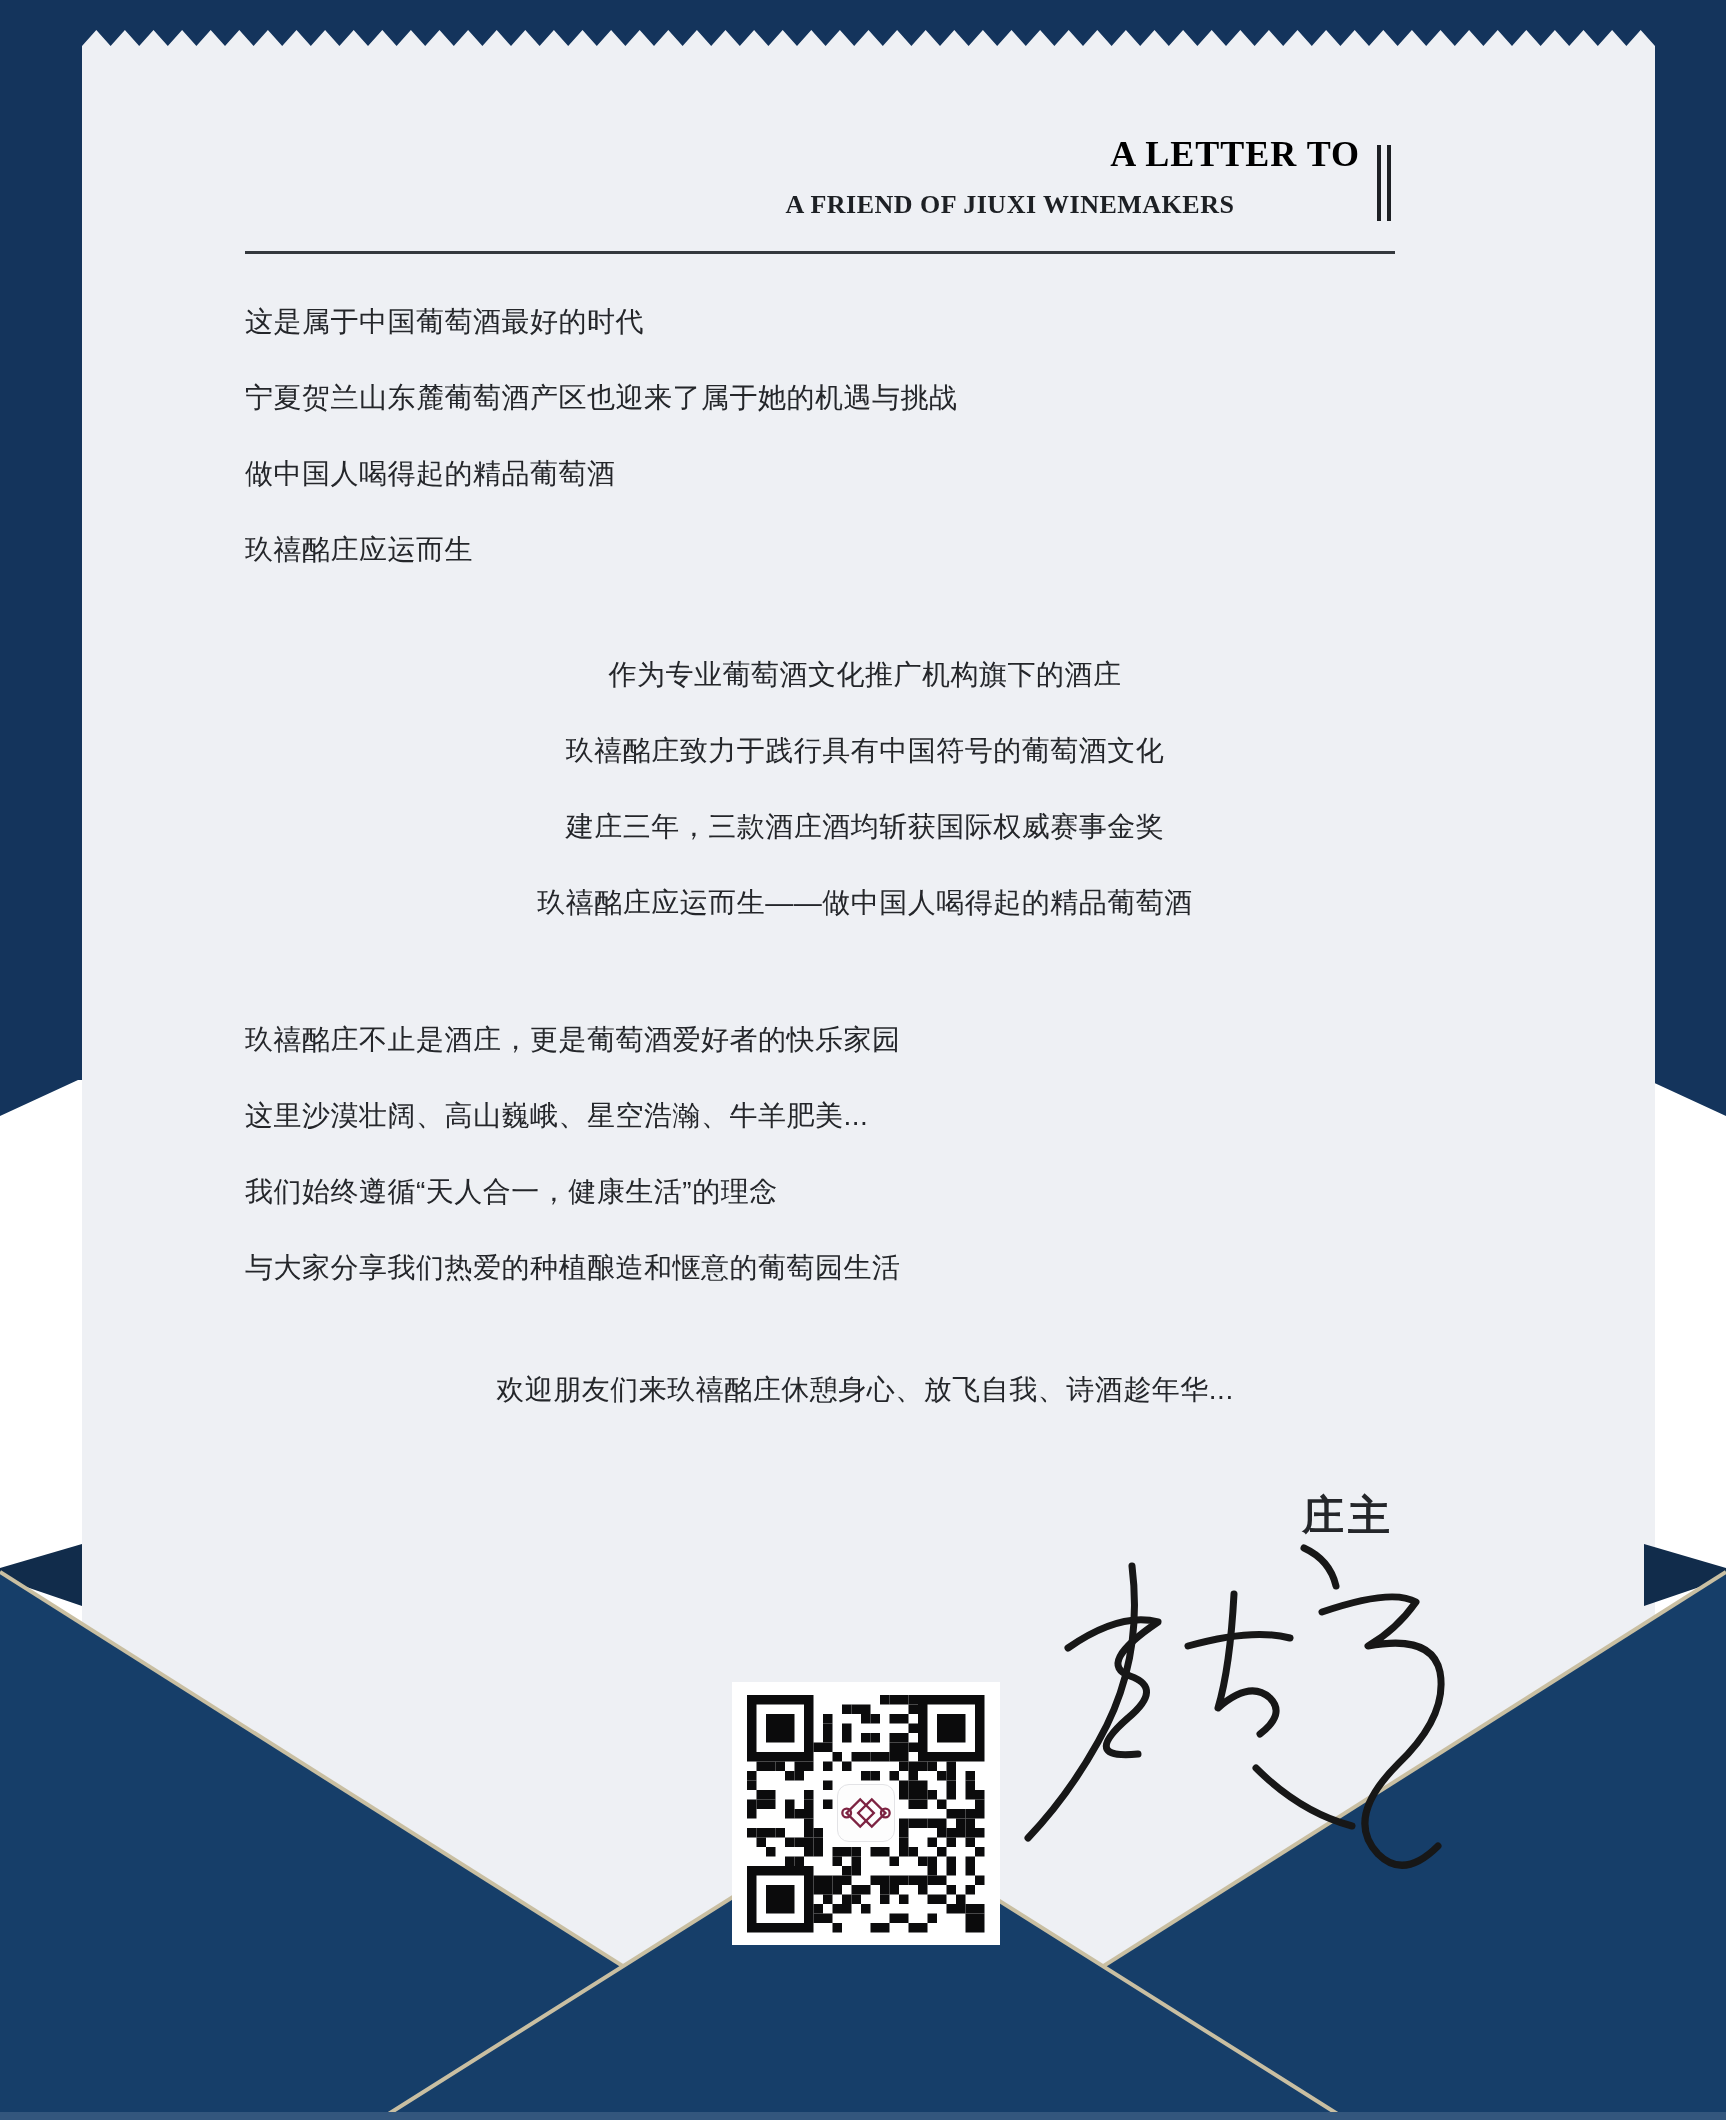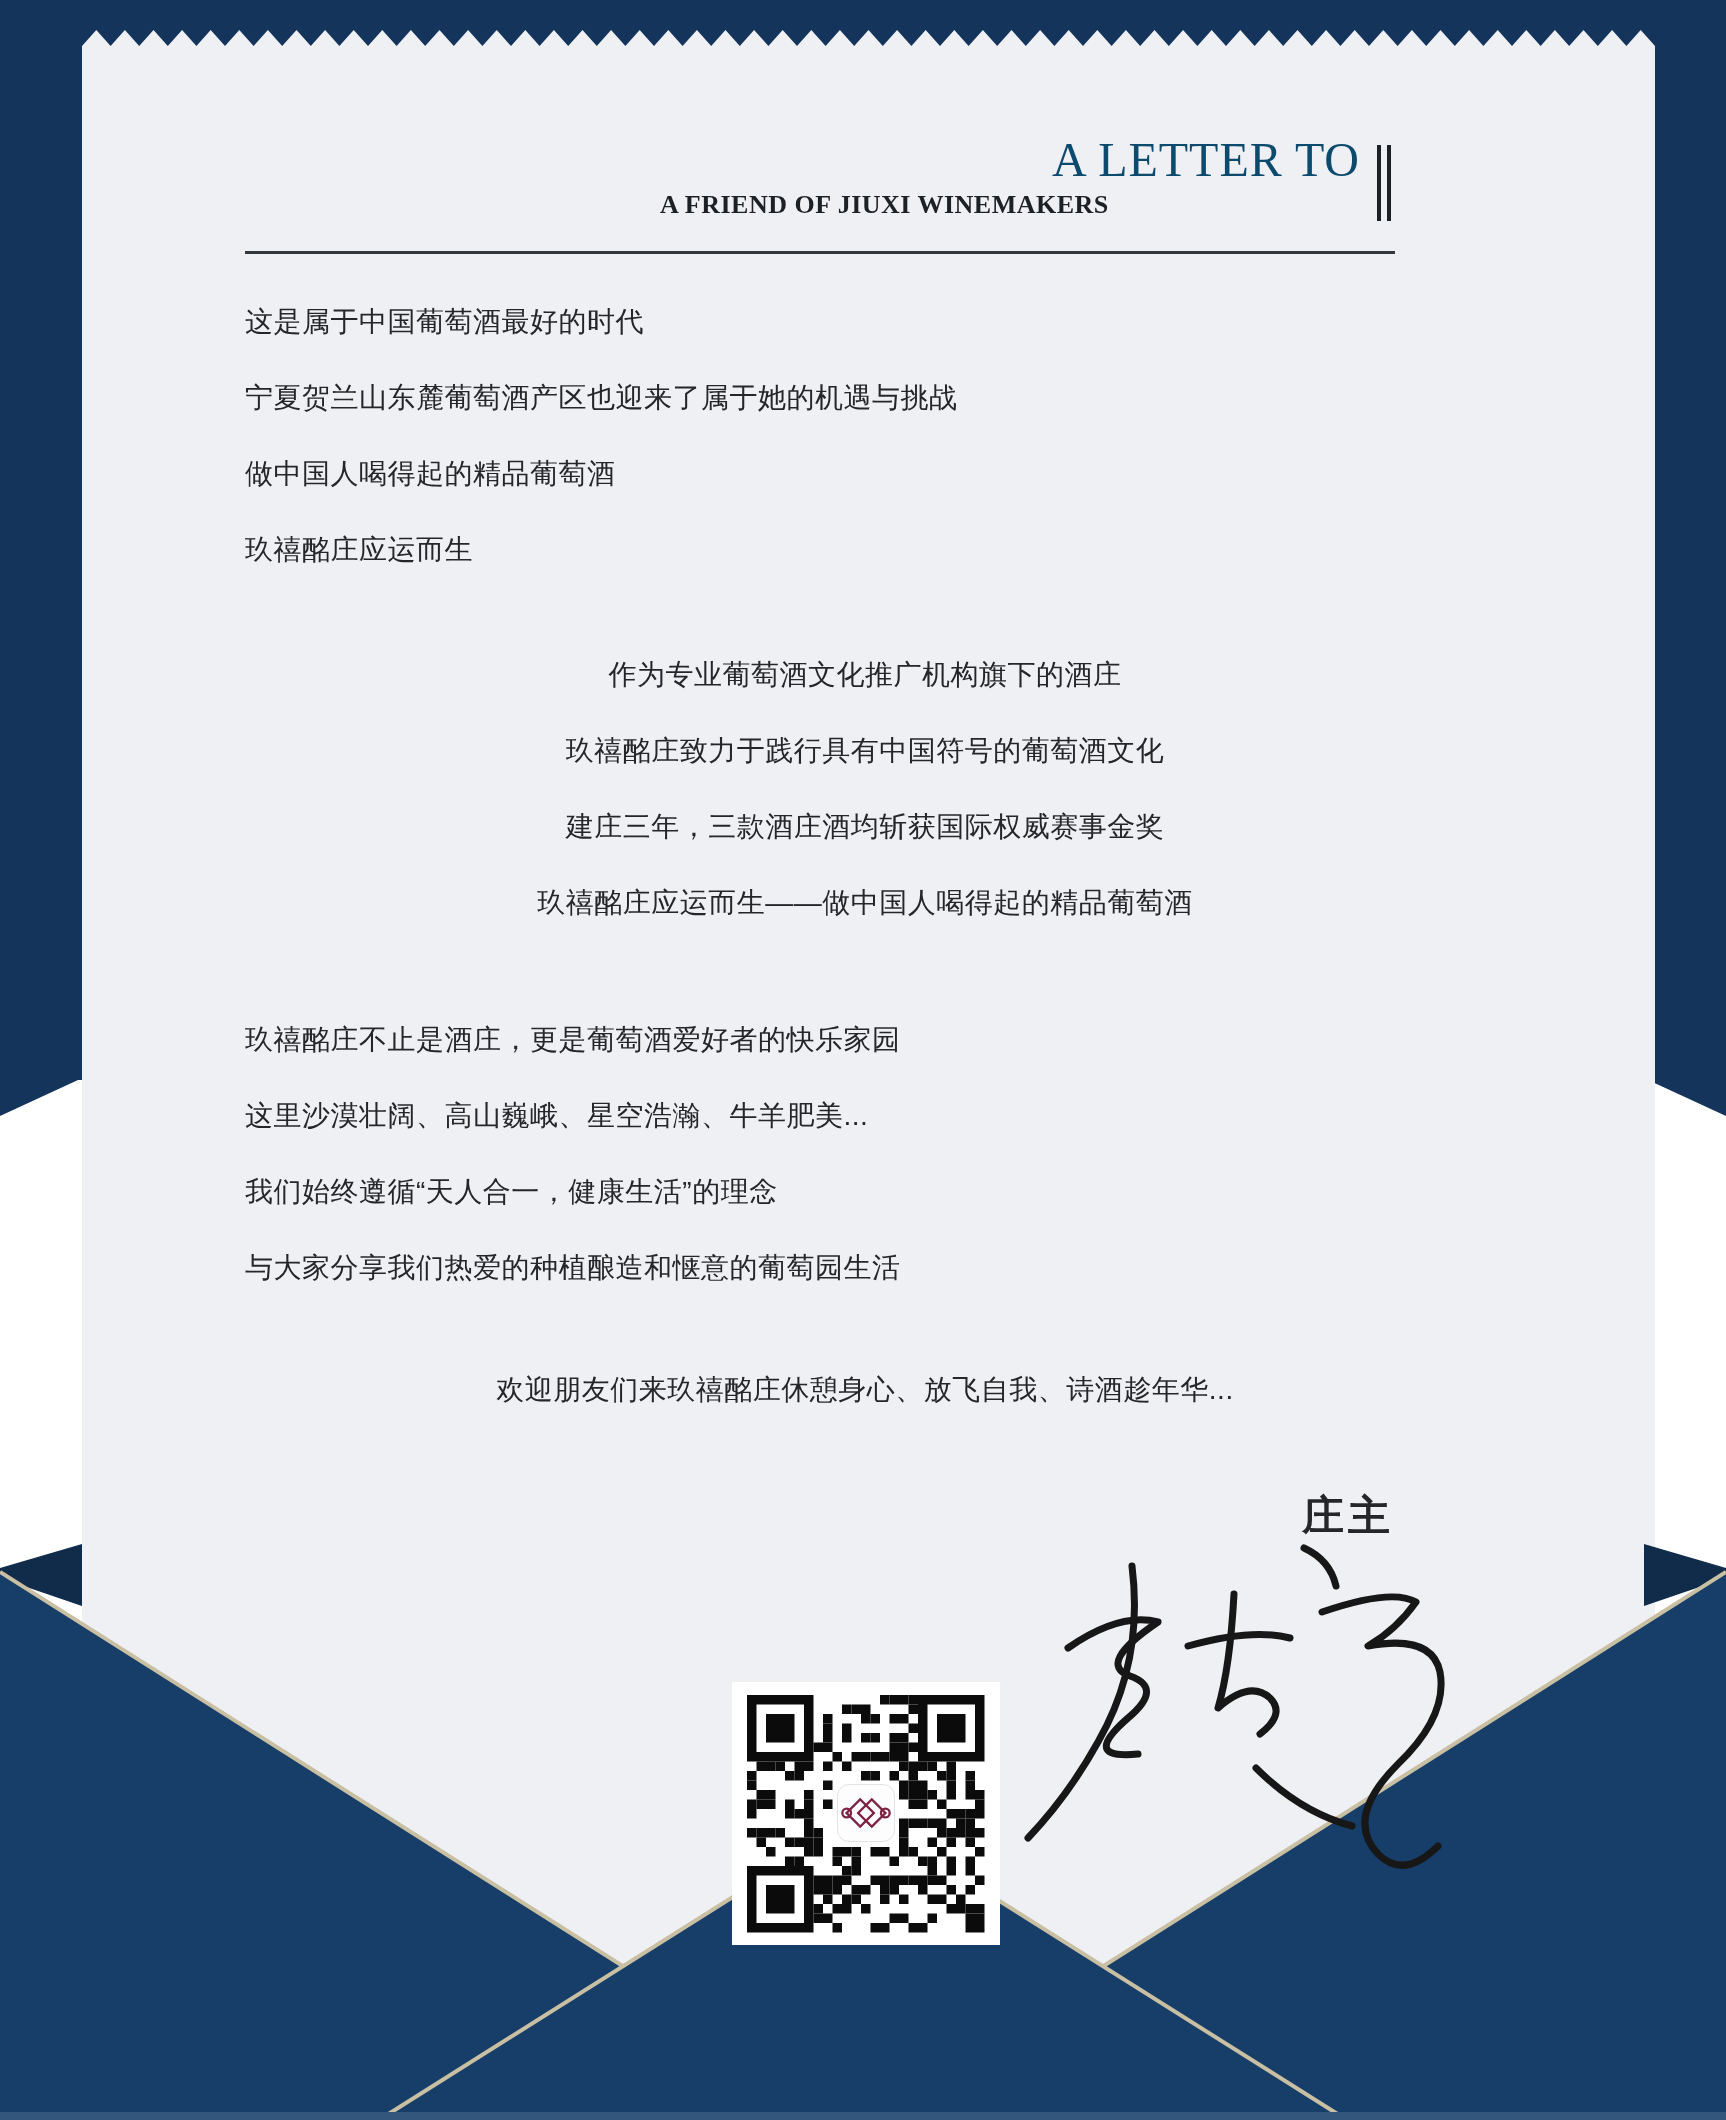--- a/index.html
+++ b/index.html
@@ -6,26 +6,26 @@
   #canvas{
     position:relative;width:1726px;height:2120px;overflow:hidden;
     background:#ffffff;
     font-family:"Liberation Sans",sans-serif;
   }
   #bg{position:absolute;left:0;top:0;z-index:0;}
   .abs{position:absolute;}
   
   .hdr-title{
     right:366px;top:136px;width:700px;text-align:right;
-    font-family:"Liberation Serif",serif;font-weight:400;
-    font-size:48px;letter-spacing:1px;color:#0c4a6e;line-height:1;
+    font-family:"Liberation Serif",serif;font-weight:700;
+    font-size:36px;letter-spacing:1px;color:#000000;line-height:1;
     z-index:3;
   }
   .hdr-sub{
-    right:366px;top:192px;width:700px;text-align:left;
+    right:366px;top:192px;width:700px;text-align:center;
     font-family:"Liberation Serif",serif;font-weight:700;
     font-size:26px;letter-spacing:0.5px;color:#1d2024;line-height:1;
     z-index:3;
   }
   .dbar{top:145px;width:4px;height:76px;background:#1d2024;z-index:3;}
   .dbar.b1{left:1377px;}
   .dbar.b2{left:1387px;}
   .hrule{left:245px;top:251px;width:1150px;height:3px;background:#34383d;z-index:3;}
   
   .para{

